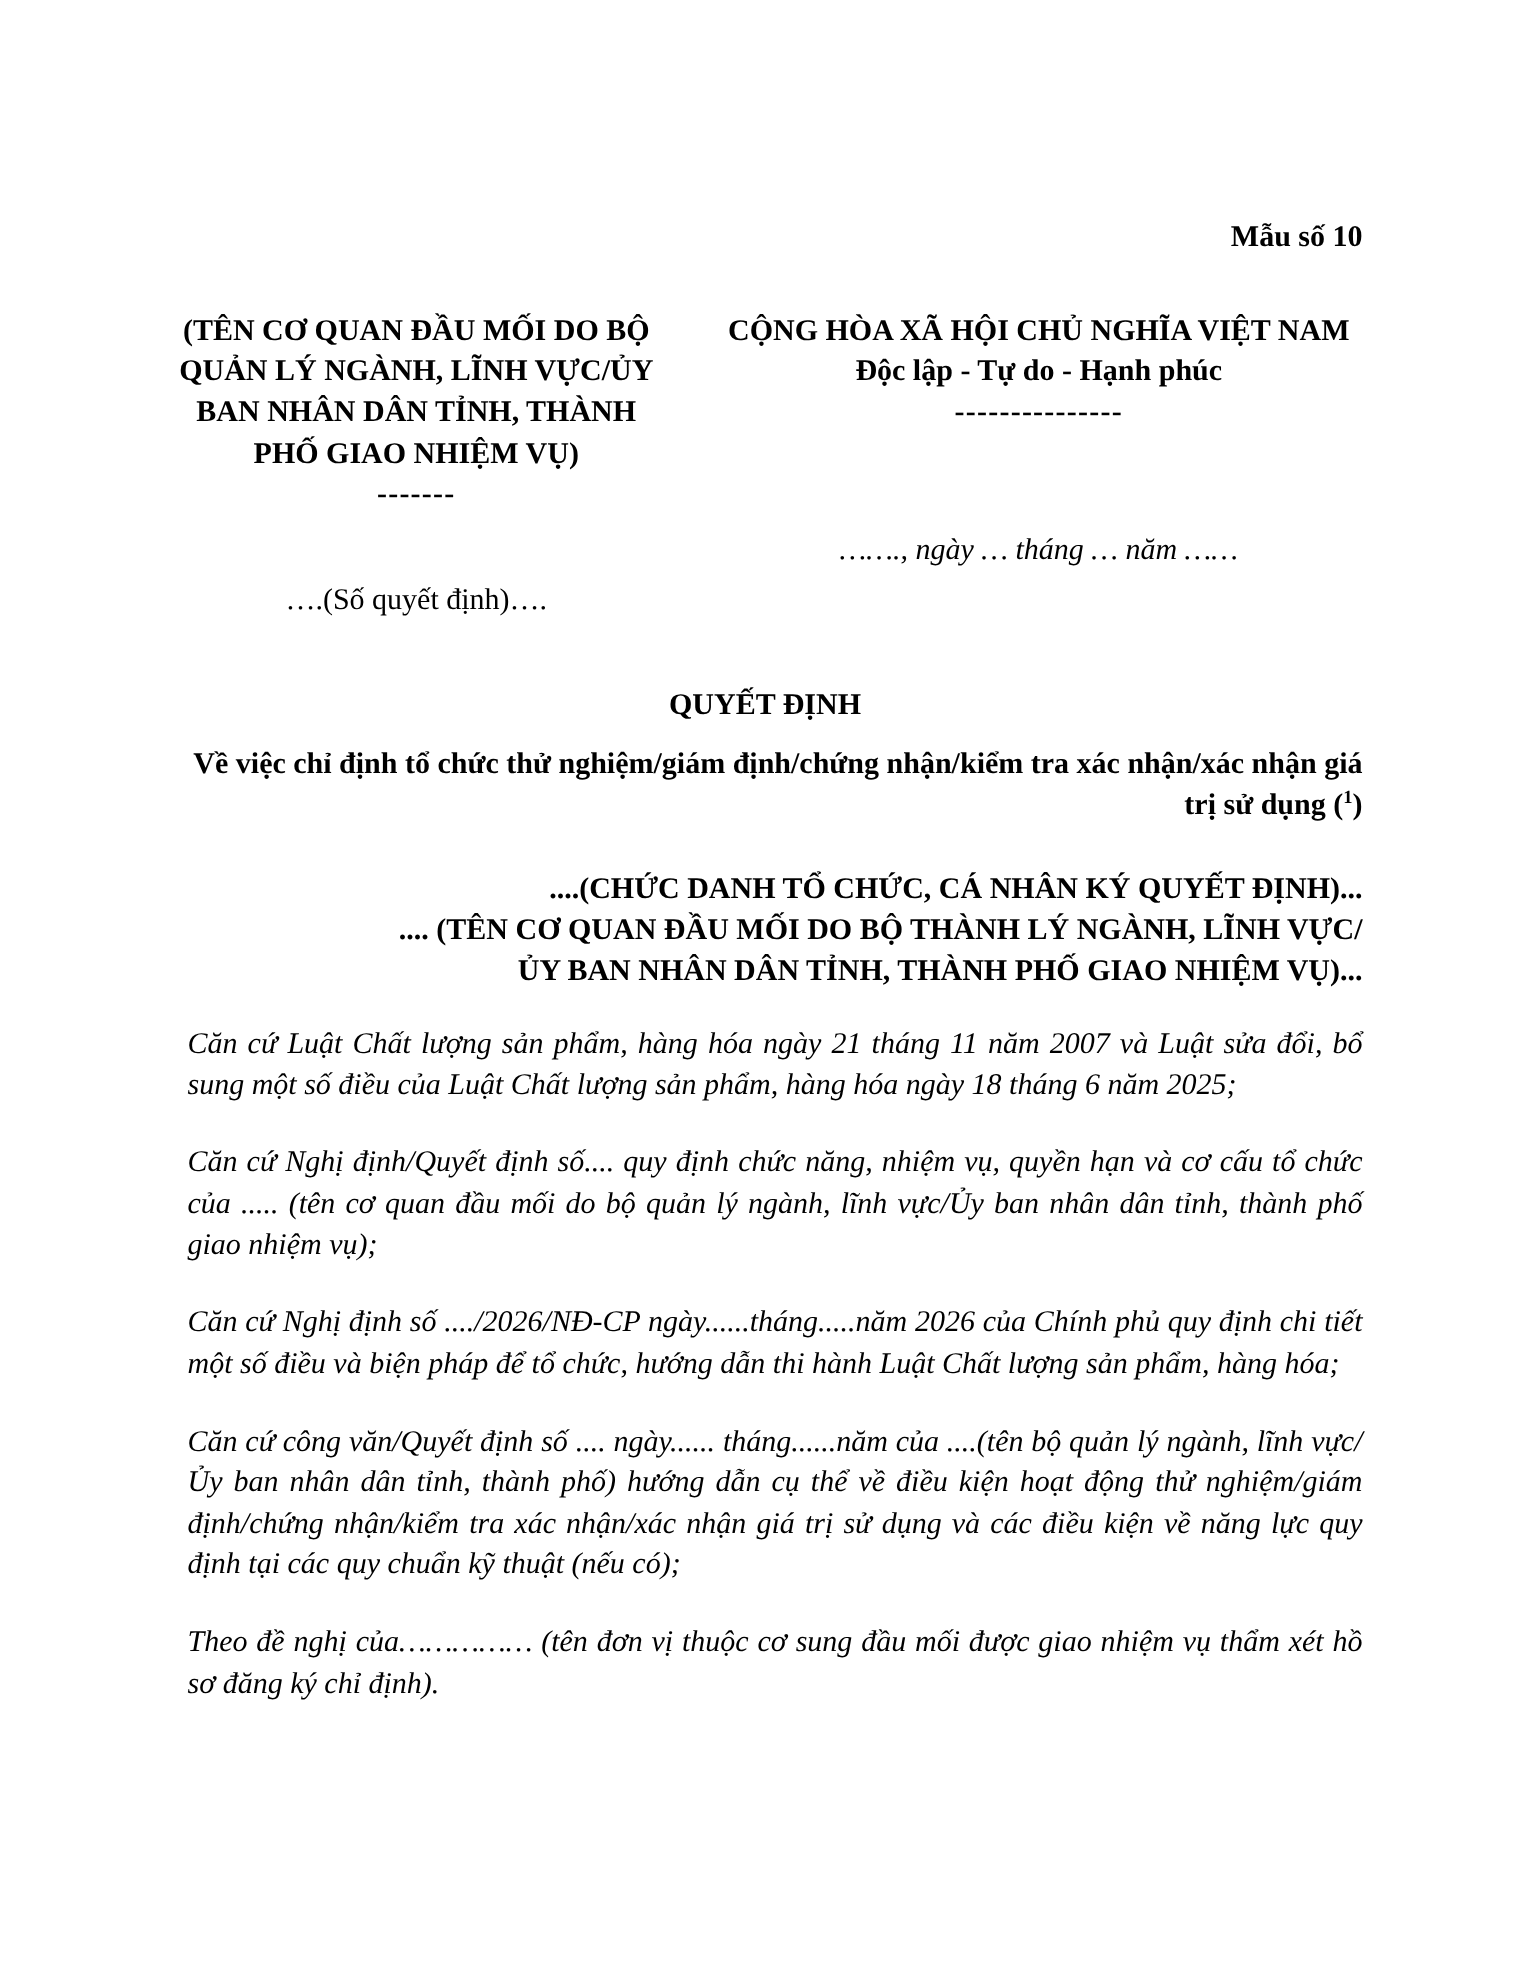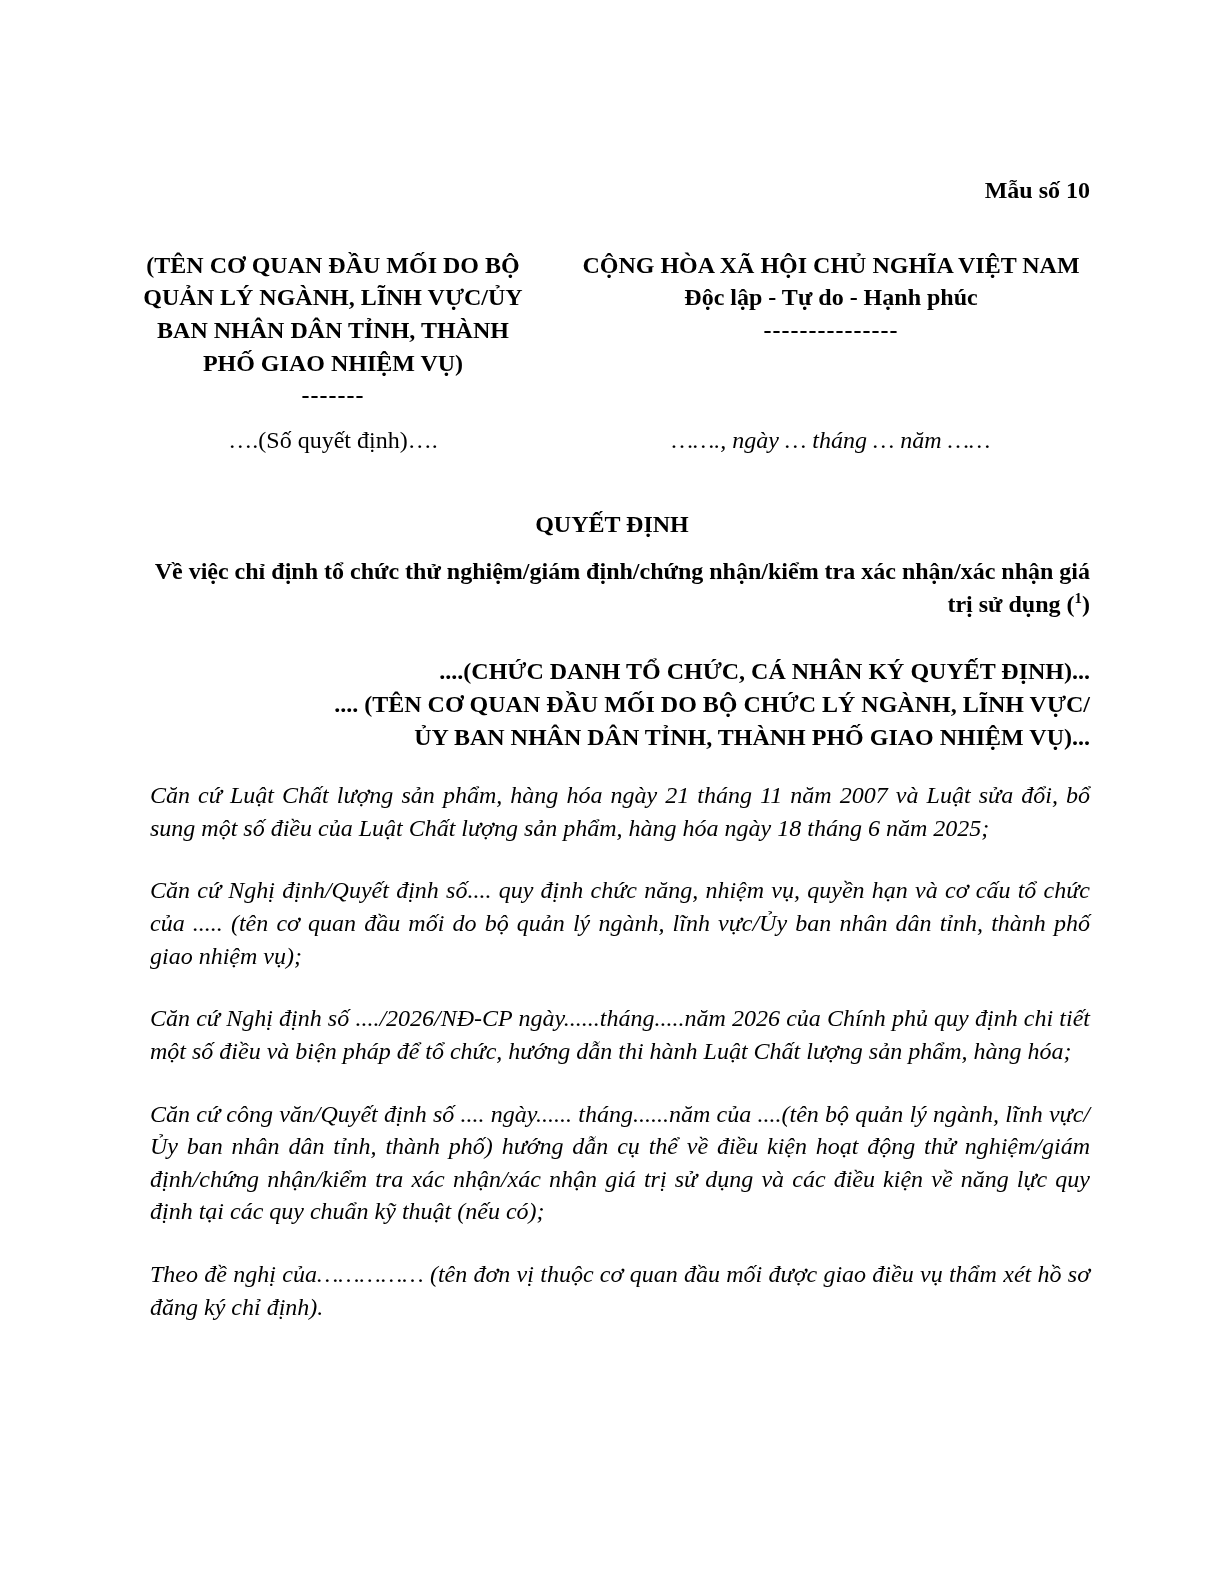--- a/index.html
+++ b/index.html
@@ -31,21 +31,21 @@
   }
   .org-parent { font-weight: normal; }
   .org-focal { font-weight: bold; }
   .separator { font-weight: bold; letter-spacing: 1px; }
   .national-title {
     font-weight: bold;
     margin: 0 auto;
     max-width: 510px;
   }
   .motto { font-weight: bold; }
-  .decision-number { font-weight: normal; }
+  .decision-number { font-weight: normal; margin-top: 40px; }
   .date-line { font-style: italic; }
   .doc-title {
     margin-top: 52px;
     text-align: center;
     font-weight: bold;
   }
   .doc-subject {
     margin-top: 14px;
     text-align: right;
     font-weight: bold;
@@ -95,25 +95,25 @@
   </div>
 
   <div class="doc-title">QUYẾT ĐỊNH</div>
 
   <div class="doc-subject">
     <span>Về việc chỉ định tổ chức thử nghiệm/giám định/chứng nhận/kiểm tra xác nhận/xác nhận giá trị sử dụng (</span><sup>1</sup><span>)</span>
   </div>
 
   <div class="signer-block">
     <div>....(CHỨC DANH TỔ CHỨC, CÁ NHÂN KÝ QUYẾT ĐỊNH)...</div>
-    <div>.... (TÊN CƠ QUAN ĐẦU MỐI DO BỘ CHỨC LÝ NGÀNH, LĨNH VỰC/</div>
+    <div>.... (TÊN CƠ QUAN ĐẦU MỐI DO BỘ THÀNH LÝ NGÀNH, LĨNH VỰC/</div>
     <div>ỦY BAN NHÂN DÂN TỈNH, THÀNH PHỐ GIAO NHIỆM VỤ)...</div>
   </div>
 
   <div class="body-section">
     <p>Căn cứ Luật Chất lượng sản phẩm, hàng hóa ngày 21 tháng 11 năm 2007 và Luật sửa đổi, bổ sung một số điều của Luật Chất lượng sản phẩm, hàng hóa ngày 18 tháng 6 năm 2025;</p>
     <p>Căn cứ Nghị định/Quyết định số.... quy định chức năng, nhiệm vụ, quyền hạn và cơ cấu tổ chức của ..... (tên cơ quan đầu mối do bộ quản lý ngành, lĩnh vực/Ủy ban nhân dân tỉnh, thành phố giao nhiệm vụ);</p>
     <p>Căn cứ Nghị định số ..../2026/NĐ-CP ngày......tháng.....năm 2026 của Chính phủ quy định chi tiết một số điều và biện pháp để tổ chức, hướng dẫn thi hành Luật Chất lượng sản phẩm, hàng hóa;</p>
     <p>Căn cứ công văn/Quyết định số .... ngày...... tháng......năm của ....(tên bộ quản lý ngành, lĩnh vực/Ủy ban nhân dân tỉnh, thành phố) hướng dẫn cụ thể về điều kiện hoạt động thử nghiệm/giám định/chứng nhận/kiểm tra xác nhận/xác nhận giá trị sử dụng và các điều kiện về năng lực quy định tại các quy chuẩn kỹ thuật (nếu có);</p>
-    <p>Theo đề nghị của…………… (tên đơn vị thuộc cơ quan đầu mối được giao điều vụ thẩm xét hồ sơ đăng ký chỉ định).</p>
+    <p>Theo đề nghị của…………… (tên đơn vị thuộc cơ sung đầu mối được giao nhiệm vụ thẩm xét hồ sơ đăng ký chỉ định).</p>
   </div>
 
 </div>
 
 </body></html>

